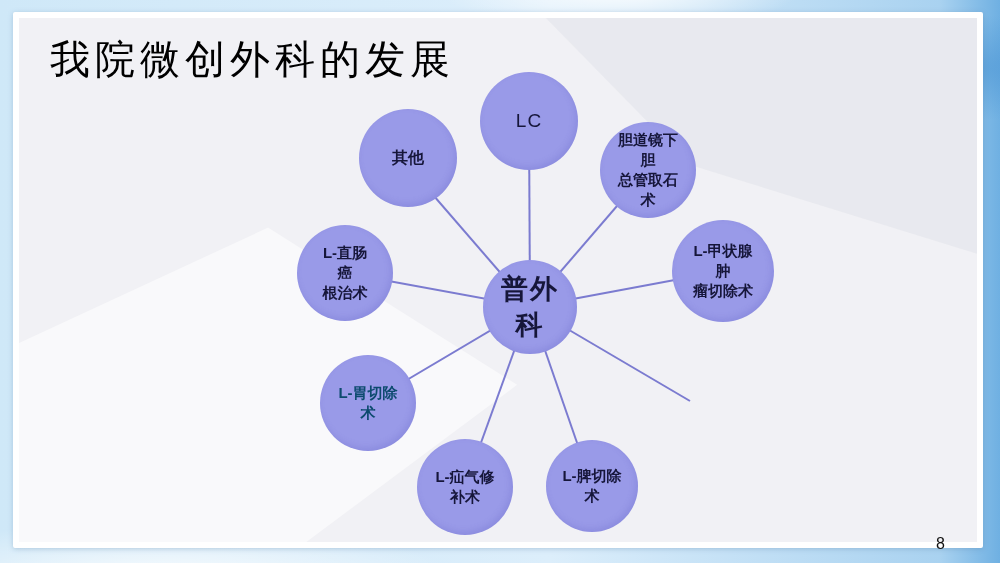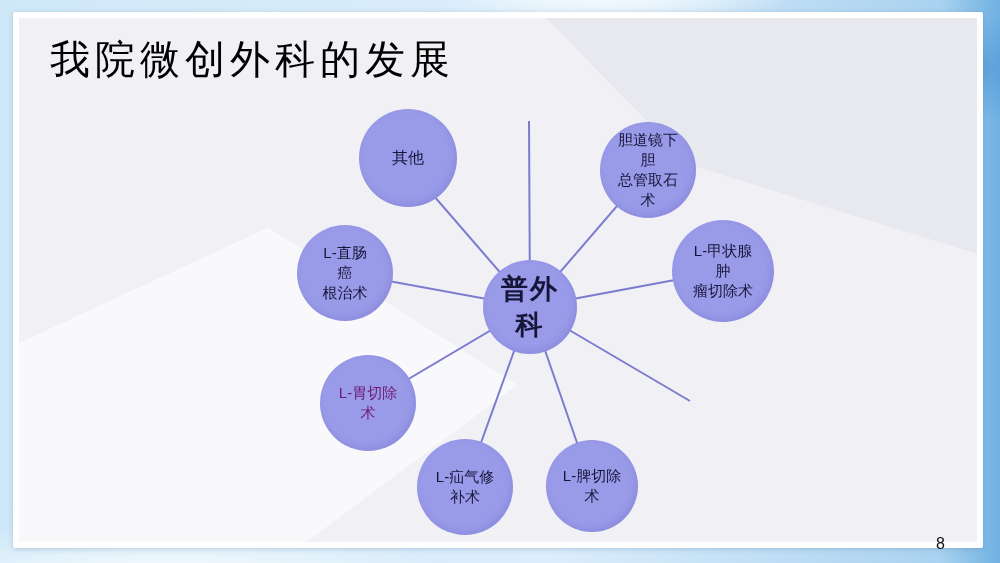--- a/index.html
+++ b/index.html
@@ -55,21 +55,21 @@
   .lines-svg { position: absolute; left: 0; top: 0; }
   .node {
     position: absolute;
     border-radius: 50%;
     display: flex;
     align-items: center;
     justify-content: center;
     text-align: center;
     white-space: pre-line;
     font-size: 15px;
-    font-weight: 400;
+    font-weight: 700;
     line-height: 1.32;
     color: #16163a;
     box-shadow: inset -2px -3px 6px rgba(90,90,190,0.22);
   }
   .node.center {
     font-size: 27px;
     font-weight: 700;
     line-height: 1.35;
     letter-spacing: 2px;
     font-family: "Liberation Serif", "DejaVu Serif", serif;
@@ -98,32 +98,33 @@
         <line x1="530" y1="307" x2="648" y2="170" stroke="#7b7bd0" stroke-width="2"></line>
         <line x1="530" y1="307" x2="723" y2="271" stroke="#7b7bd0" stroke-width="2"></line>
         <line x1="530" y1="307" x2="690" y2="401" stroke="#7b7bd0" stroke-width="2"></line>
         <line x1="530" y1="307" x2="592" y2="486" stroke="#7b7bd0" stroke-width="2"></line>
         <line x1="530" y1="307" x2="465" y2="487" stroke="#7b7bd0" stroke-width="2"></line>
         <line x1="530" y1="307" x2="368" y2="403" stroke="#7b7bd0" stroke-width="2"></line>
         <line x1="530" y1="307" x2="345" y2="273" stroke="#7b7bd0" stroke-width="2"></line>
         <line x1="530" y1="307" x2="408" y2="166" stroke="#7b7bd0" stroke-width="2"></line>
       </svg>
 
+  <div class="node node-lc" style="left: 480px; top: 72px; height: 98px; width: 98px; background: rgb(153, 154, 232); color: rgb(22, 22, 58);">LC</div>
       <div class="node node-cbd-stone" style="left: 600px; top: 122px; height: 96px; width: 96px; background: rgb(153, 154, 232); color: rgb(22, 22, 58);">胆道镜下
 胆
 总管取石
 术</div>
       <div class="node node-thyroid" style="left: 672px; top: 220px; height: 102px; width: 102px; background: rgb(153, 154, 232); color: rgb(22, 22, 58);">L-甲状腺
 肿
 瘤切除术</div>
       <div class="node node-spleen" style="left: 546px; top: 440px; height: 92px; width: 92px; background: rgb(153, 154, 232); color: rgb(22, 22, 58);">L-脾切除
 术</div>
       <div class="node node-hernia" style="left: 417px; top: 439px; height: 96px; width: 96px; background: rgb(153, 154, 232); color: rgb(22, 22, 58);">L-疝气修
 补术</div>
-      <div class="node node-stomach" style="left: 320px; top: 355px; height: 96px; width: 96px; background: rgb(153, 154, 232); color: #701a75;">L-胃切除
+      <div class="node node-stomach" style="left: 320px; top: 355px; height: 96px; width: 96px; background: rgb(153, 154, 232); color: #0c4a6e;">L-胃切除
 术</div>
       <div class="node node-rectal-cancer" style="left: 297px; top: 225px; height: 96px; width: 96px; background: rgb(153, 154, 232); color: rgb(22, 22, 58);">L-直肠
 癌
 根治术</div>
       <div class="node node-other" style="left: 359px; top: 109px; height: 98px; width: 98px; background: rgb(153, 154, 232); color: rgb(22, 22, 58);">其他</div>
       <div class="node node-general-surgery center" style="left: 483px; top: 260px; height: 94px; width: 94px; background: rgb(153, 154, 232); color: rgb(22, 22, 58);">普外
 科</div>
     </div>
 
   <div class="page-number">8</div>

